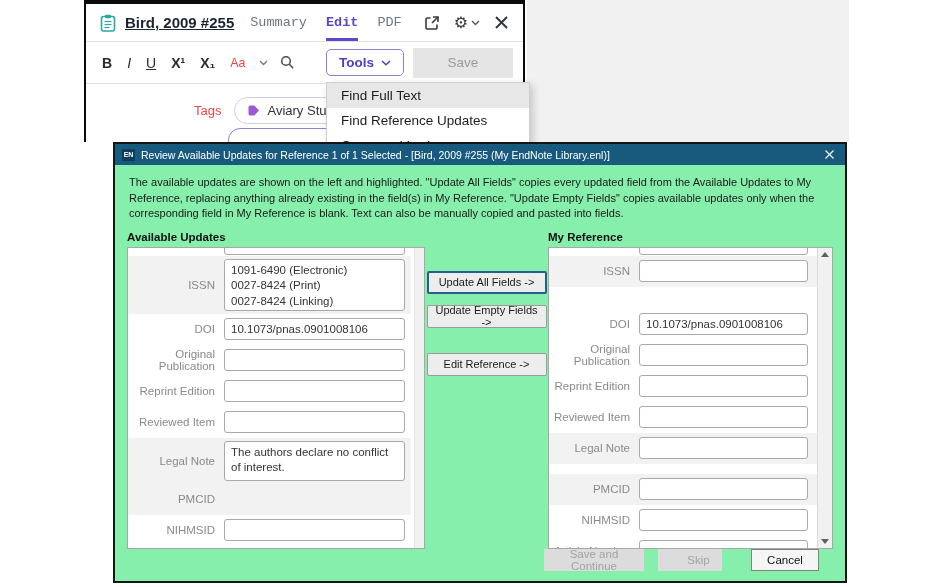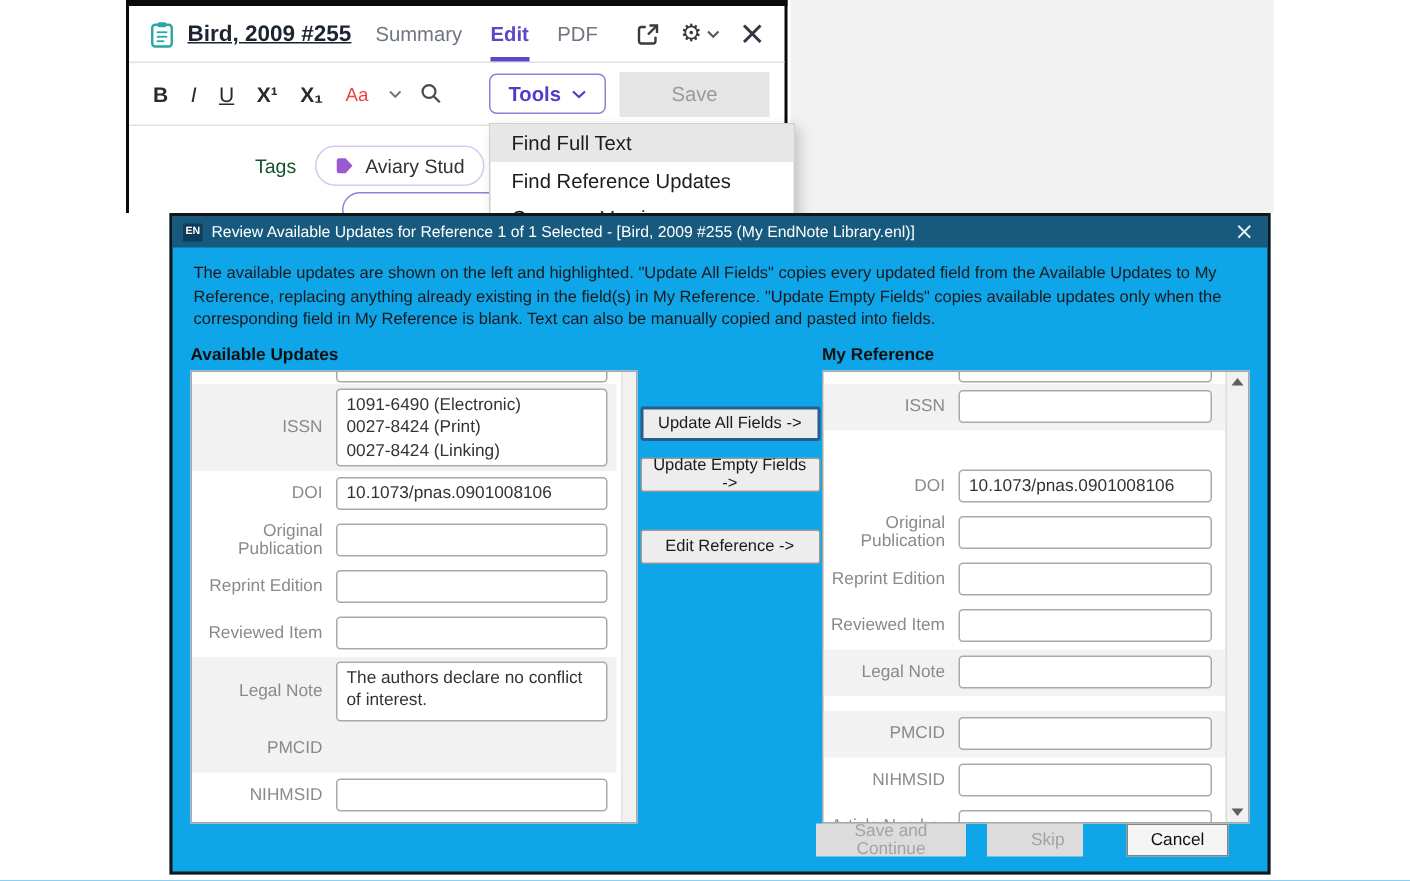--- a/index.html
+++ b/index.html
@@ -14,21 +14,21 @@
 
   
   .editor-window {
     position:absolute; left:84px; top:0; width:441px; height:142px;
     background:#fff; border-left:2px solid #0a0a0a; border-right:2px solid #0a0a0a; border-top:4px solid #0a0a0a;
     z-index:1;
   }
   .ew-header { height:38px; display:flex; align-items:center; padding:0 14px; border-bottom:1px solid #e2e2e2; }
   .ew-doc-icon { margin-right:9px; display:flex; }
   .ew-title { font-size:15px; font-weight:bold; color:#1b2430; white-space:nowrap;text-decoration:underline; }
-  .ew-tabs { display:flex; gap:19px; margin-left:16px; font-size:13.5px; align-items:center; height:100%; }
+  .ew-tabs { display:flex; gap:19px; margin-left:16px; font-size:13.5px; align-items:center; height:100%;font-family:Liberation Mono, monospace; }
   .ew-tab { color:#6e7680; display:flex; align-items:center; height:100%; border-bottom:3px solid transparent; padding-top:3px; cursor:default; }
   .ew-tab.active { color:#5b47c8; font-weight:bold; border-bottom:3px solid #5b47c8; }
   .ew-header-icons { margin-left:auto; display:flex; align-items:center; gap:14px; }
   .gear-wrap { display:flex; align-items:center; gap:3px; }
   .gear-glyph { font-size:16px; color:#3a3a3a; line-height:1; }
 
   .ew-toolbar { height:42px; display:flex; align-items:center; padding:0 10px 0 16px; border-bottom:1px solid #e2e2e2; }
   .fmt { font-size:14px; color:#2a2a2a; margin-right:15px; cursor:default; }
   .fmt-b { font-weight:bold; }
   .fmt-i { font-style:italic; }
@@ -41,41 +41,41 @@
     margin-left:auto; display:flex; align-items:center; gap:7px; padding:5px 12px;
     border:1.5px solid #8f7fd8; border-radius:5px; background:#fff;
     color:#4f3cc9; font-weight:bold; font-size:13.5px; cursor:pointer;
   }
   .save-btn {
     margin-left:9px; width:100px; height:30px; background:#e5e5e5; color:#9a9a9a;
     font-size:13.5px; display:flex; align-items:center; justify-content:center; border:none;
   }
 
   .ew-tags-row { position:relative; padding-top:13px; display:flex; align-items:flex-start; }
-  .tags-label { margin-left:84px; font-size:13px; color:#14532d; padding-top:6px; }
+  .tags-label { margin-left:108px; font-size:13px; color:#ef4444; padding-top:6px; }
   .tag-chip {
     margin-left:13px; height:27px; border:1px solid #d4c9ef; border-radius:14px;
     display:inline-flex; align-items:center; gap:7px; padding:0 12px; font-size:13px; color:#333; background:#fff;
   }
   .tag-chip2 {
     position:absolute; left:142px; top:44px; width:132px; height:24px;
     border:1.5px solid #8f7fd8; border-radius:12px; background:#fff;
   }
 
   .ew-menu {
     position:absolute; left:240px; top:78px; width:204px; background:#fff;
     border:1px solid #cfcfcf; box-shadow:3px 3px 8px rgba(0,0,0,0.18);
   }
   .ew-menu-item { padding:5px 14px; font-size:13.5px; color:#1c1c1c; white-space:nowrap; cursor:pointer; }
   .ew-menu-item.hl { background:#e7e7e7; }
 
   
   .dialog {
     position:absolute; left:113px; top:142px; width:734px; height:441px;
-    background:#0ea5e9; border:2px solid #151515; z-index:2; display:flex; flex-direction:column;
+    background:#86efac; border:2px solid #151515; z-index:2; display:flex; flex-direction:column;
   }
   .dlg-titlebar { height:21px; flex-shrink:0; background:#185a7e; display:flex; align-items:center; padding:0 7px; gap:6px; }
   .en-badge {
     width:13px; height:12px; background:#0f3c58; color:#fff; font-size:7px; font-weight:bold;
     display:flex; align-items:center; justify-content:center; flex-shrink:0;
   }
   .dlg-title { color:#fff; font-size:10.5px; white-space:nowrap; overflow:hidden; flex:1; }
   .dlg-close { width:26px; display:flex; justify-content:flex-end; padding-right:4px; cursor:pointer; }
 
   .dlg-body { flex:1; display:flex; flex-direction:column; padding:10px 12px 0 12px; overflow:hidden; }

